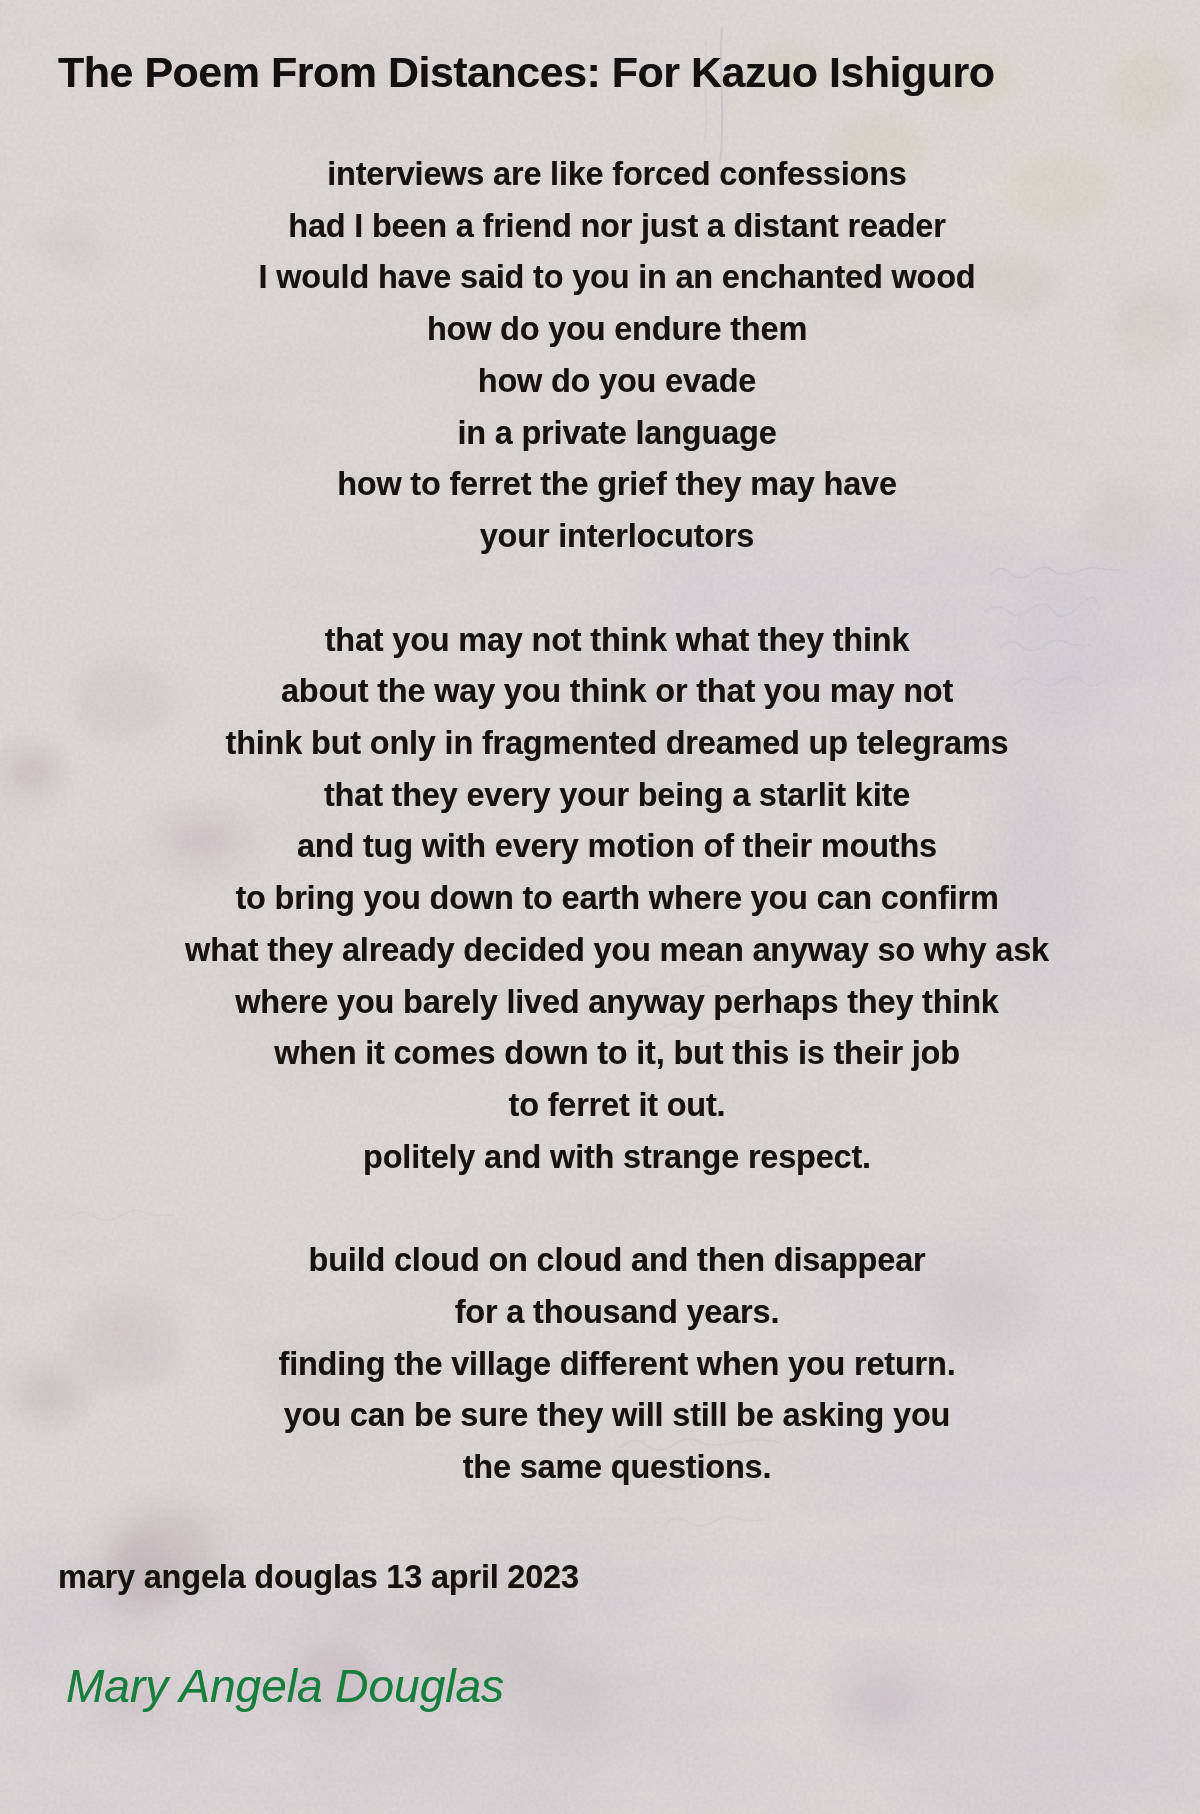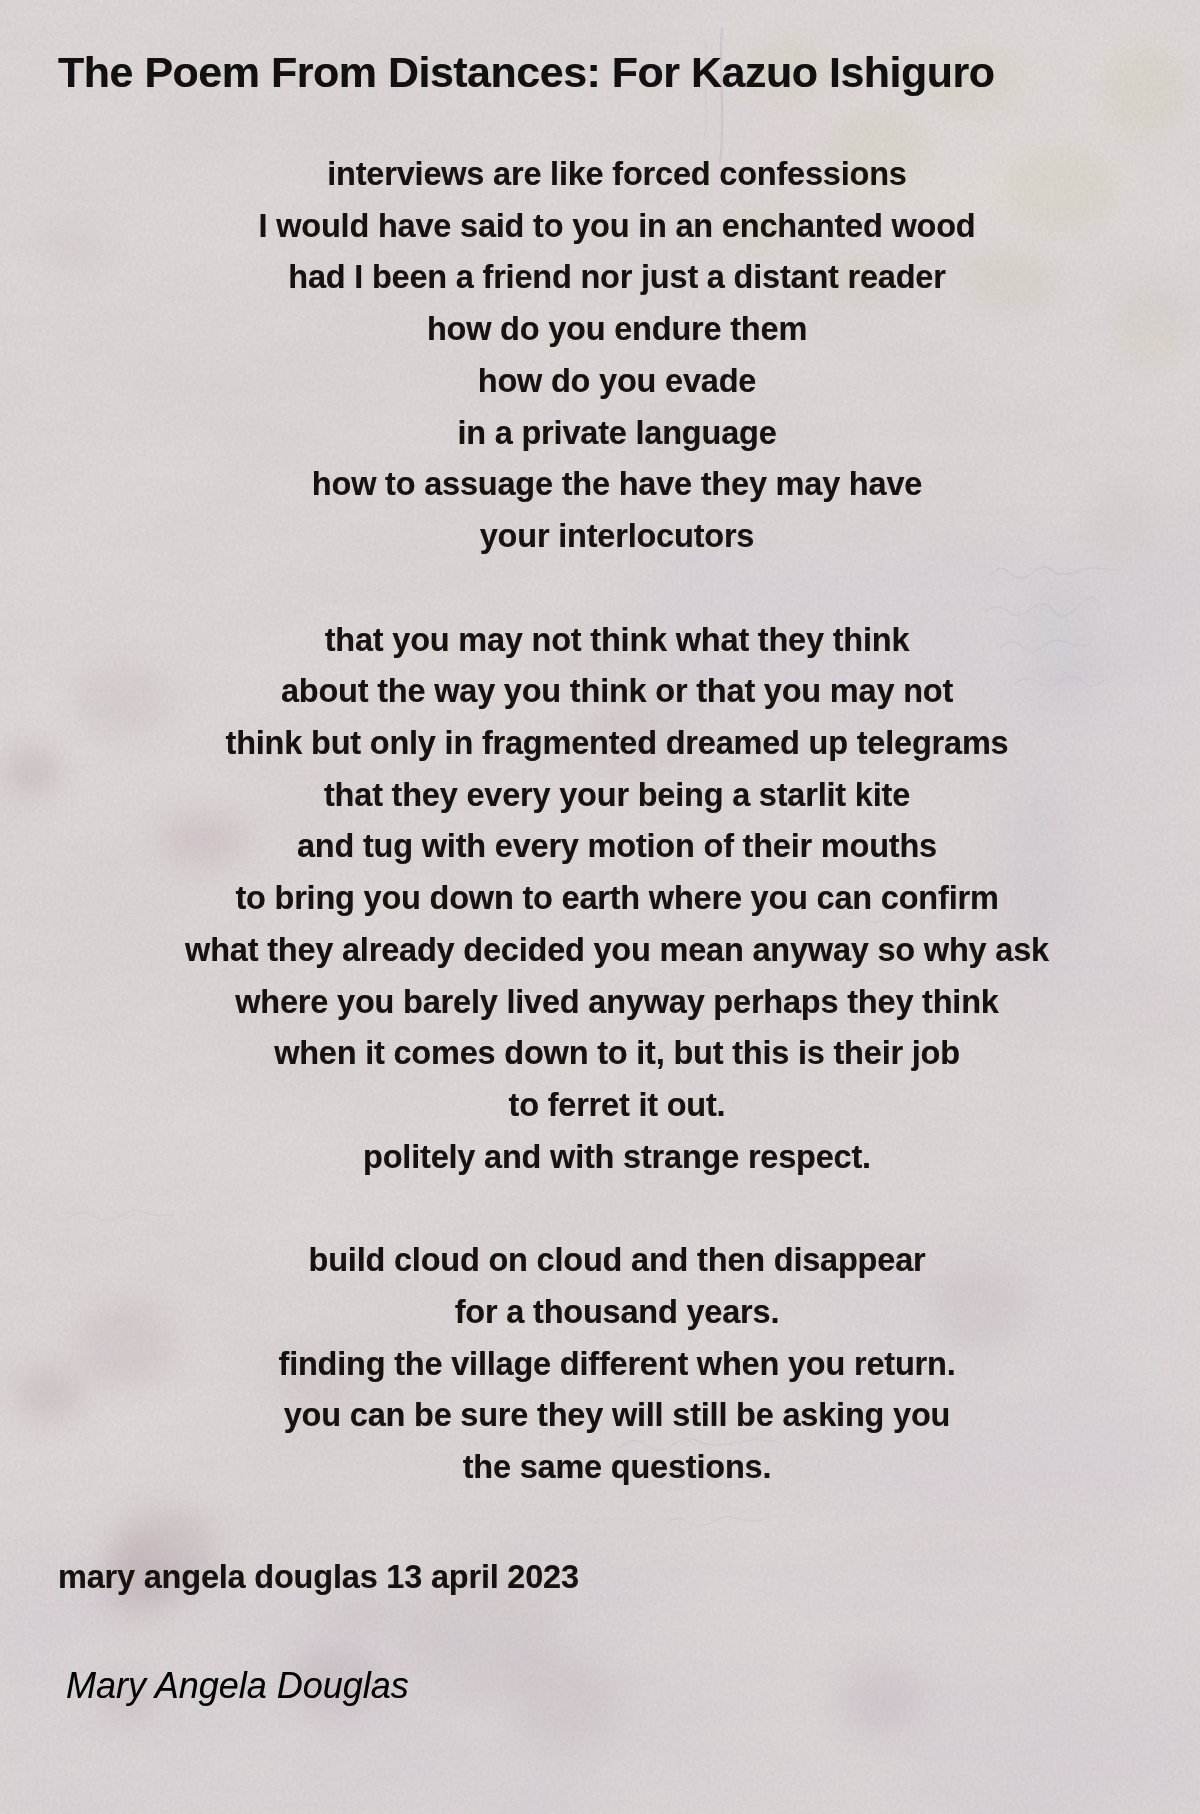--- a/index.html
+++ b/index.html
@@ -23,22 +23,22 @@
     text-shadow:0 0 0.5px rgba(25,20,18,.45);
   }
   .stanza{margin:0 0 52px 0;text-align:center;}
   .line,.byline{
     font-size:32.5px;font-weight:700;line-height:51.7px;
     letter-spacing:-0.2px;white-space:pre;
     text-shadow:0 0 0.5px rgba(25,20,18,.4);
   }
   .byline{margin:58px 0 0 0;}
   .signature{
-    font-size:36px;font-style:italic;font-weight:400;
-    line-height:60px;margin:52px 0 0 8px;color:#000000;
+    font-size:46px;font-style:italic;font-weight:400;
+    line-height:60px;margin:52px 0 0 8px;color:#15803d;
     letter-spacing:0;
     text-shadow:0 0 0.5px rgba(25,20,18,.35);
   }
 </style>
 </head>
 <body>
 
 <div class="page">
 
   <svg class="bg" width="1200" height="1814" viewBox="0 0 1200 1814" aria-hidden="true">
@@ -134,26 +134,26 @@
 
     <rect width="1200" height="1814" filter="url(#fGrain)" opacity="0.5"></rect>
   </svg>
 
   <div class="content">
     <h1 class="title">The Poem From Distances: For Kazuo Ishiguro</h1>
 
     <div>
         <div class="stanza">
           <div class="line">interviews are like forced confessions</div>
+          <div class="line">had I been a friend nor just a distant reader</div>
           <div class="line">I would have said to you in an enchanted wood</div>
-          <div class="line">had I been a friend nor just a distant reader</div>
           <div class="line">how do you endure them</div>
           <div class="line">how do you evade</div>
           <div class="line">in a private language</div>
-          <div class="line">how to assuage the have they may have</div>
+          <div class="line">how to ferret the grief they may have</div>
           <div class="line">your interlocutors</div>
         </div>
         <div class="stanza">
           <div class="line">that you may not think what they think</div>
           <div class="line">about the way you think or that you may not</div>
           <div class="line">think but only in fragmented dreamed up telegrams</div>
           <div class="line">that they every your being a starlit kite</div>
           <div class="line">and tug with every motion of their mouths</div>
           <div class="line">to bring you down to earth where you can confirm</div>
           <div class="line">what they already decided you mean anyway so why ask</div>

